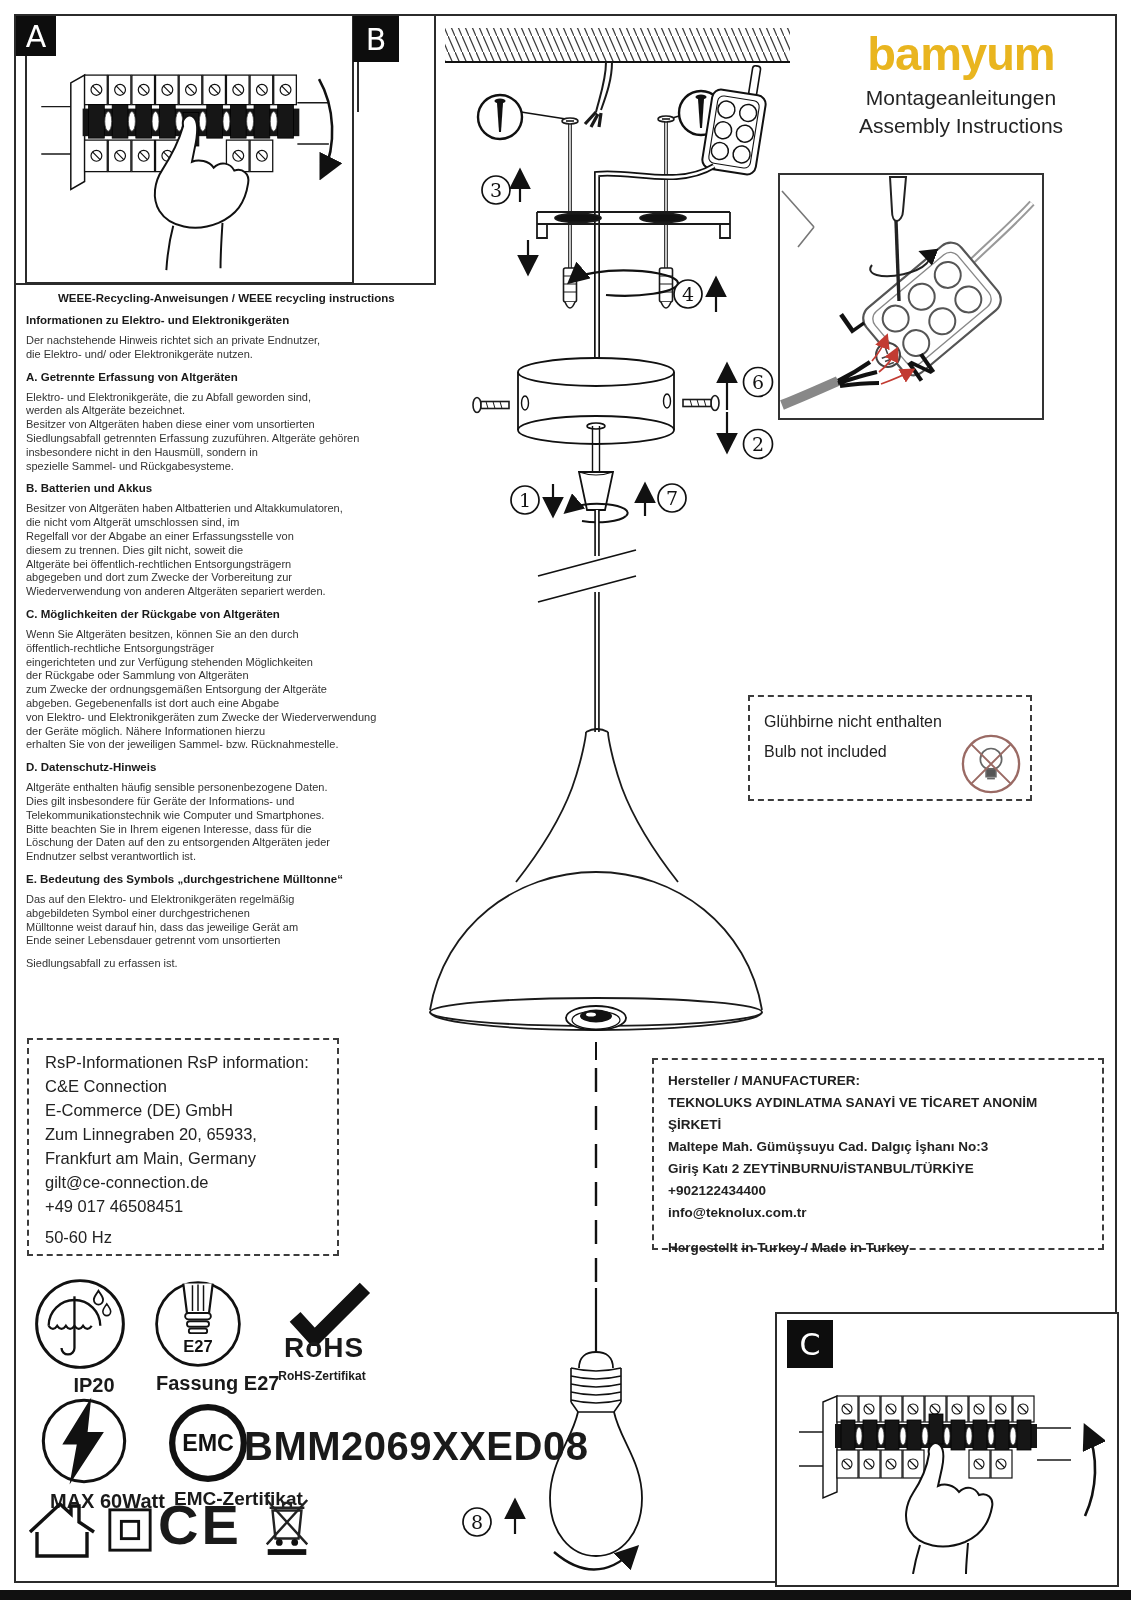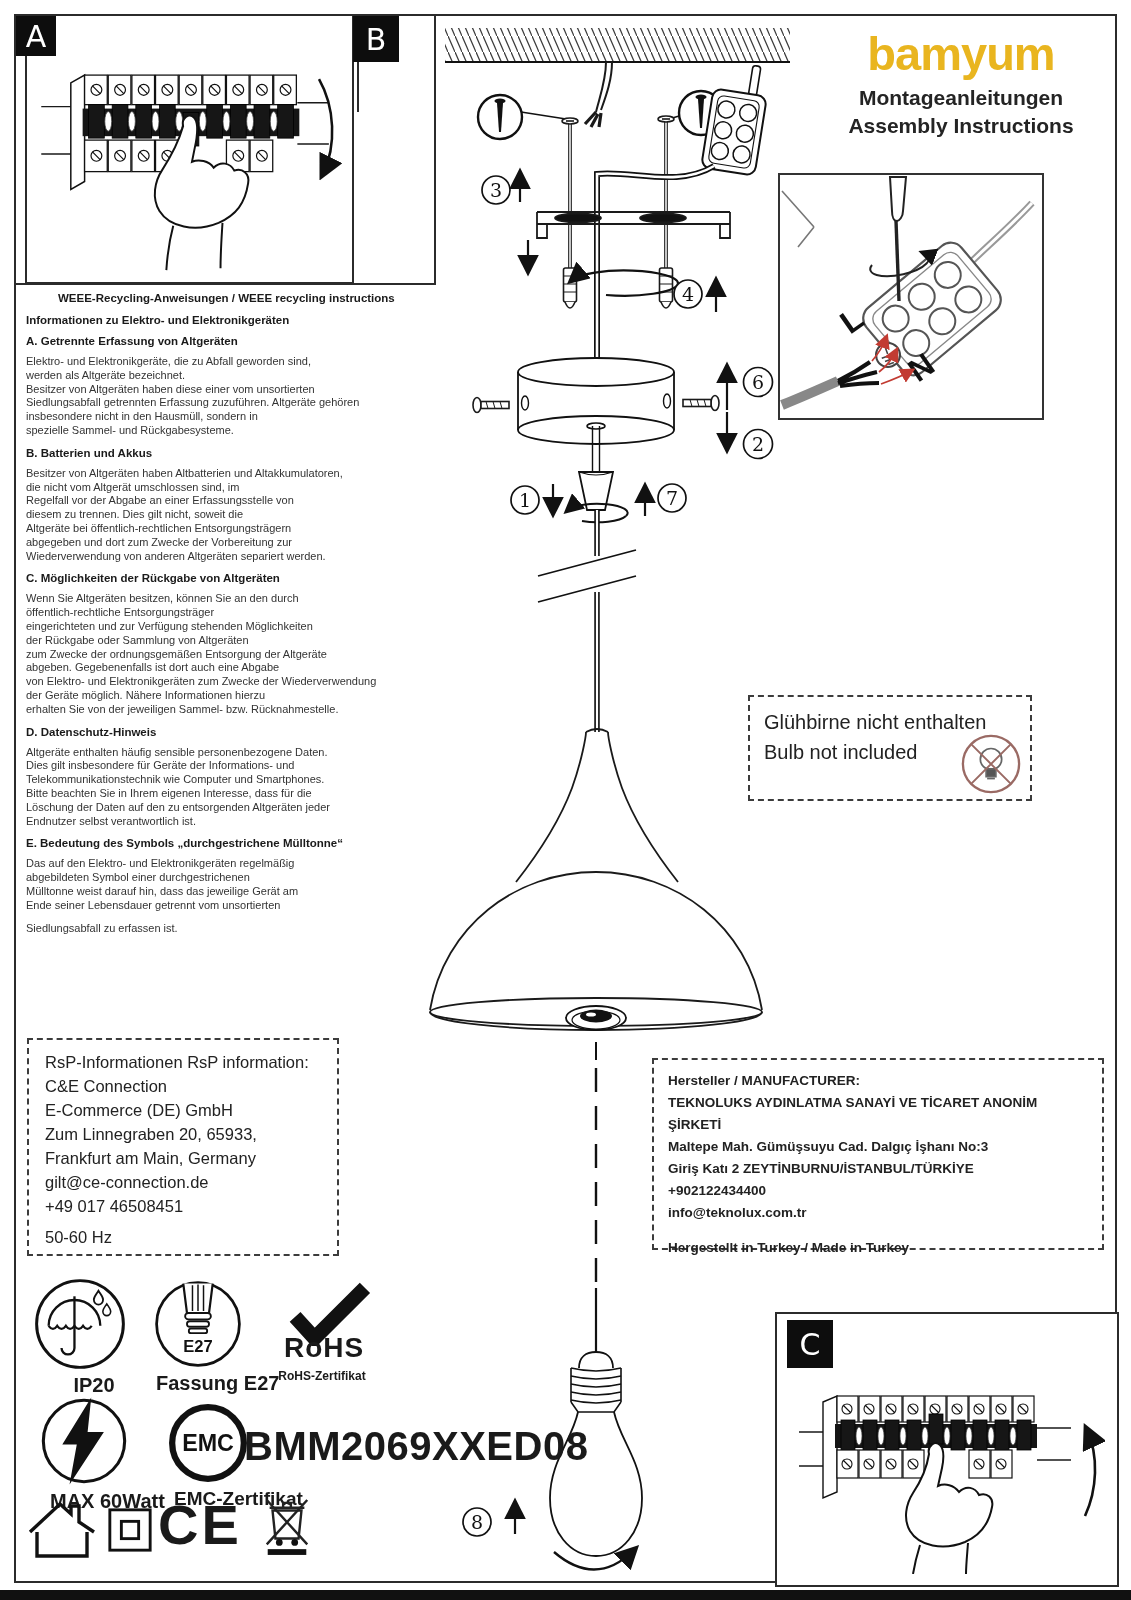--- a/index.html
+++ b/index.html
@@ -15,25 +15,25 @@
   svg{display:block;}
   .dline{stroke:#1a1a1a;fill:none;}
   
   .weee{left:26px;top:292px;width:410px;z-index:3;}
   .w-title{font-size:11.5px;font-weight:bold;margin-bottom:10px;margin-left:32px;}
   .w-head{font-size:11.5px;font-weight:bold;margin:9px 0 8px 0;}
   .w-body{font-size:11px;line-height:13.8px;color:#333;white-space:pre-line;}
   
   .brand{left:815px;top:24px;width:292px;text-align:center;z-index:3;}
   .brand-name{font-size:47px;font-weight:bold;letter-spacing:-1px;line-height:60px;}
-  .brand-sub{font-size:21px;font-weight:700;color:#242424;line-height:28px;}
+  .brand-sub{font-size:21px;font-weight:400;color:#242424;line-height:28px;}
   
   .dashed-box{border:2px dashed #3c3c3c;background:#fff;z-index:3;}
   .bulb-box{left:748px;top:695px;width:284px;height:106px;padding:10px 14px;box-sizing:border-box;}
-  .bulb-line{font-size:20px;color:#222;line-height:30px;}
+  .bulb-line{font-size:16px;color:#222;line-height:30px;}
   .rsp-box{left:27px;top:1038px;width:312px;height:218px;padding:10px 16px;box-sizing:border-box;}
   .rsp-line{font-size:16.5px;color:#222;line-height:24px;}
   .rsp-last{margin-top:7px;}
   .man-box{left:652px;top:1058px;width:452px;height:192px;padding:10px 14px;box-sizing:border-box;}
   .man-line{font-size:13.5px;font-weight:bold;color:#222;line-height:22px;}
   .man-made{margin-top:13px;}
   
   .cert{z-index:3;text-align:center;}
   .cert-label{font-size:20px;font-weight:bold;margin-top:2px;white-space:nowrap;margin-left:28px;}
   .cert-label-sm{font-size:12px;font-weight:bold;margin-top:5px;white-space:nowrap;}
@@ -137,20 +137,22 @@
         <path d="M156,112 C154,104 162,98 167,103 C171,107 171,116 169,128 L165,148 C172,145 182,147 187,154 C194,147 204,149 208,157 C216,154 224,160 222,170 C219,190 210,202 192,210 C168,220 142,214 132,198 C124,185 127,168 135,156 C144,142 152,126 156,112 Z" fill="#fff" stroke="#111" stroke-width="2"></path>
         <path d="M146,213 C142,228 140,242 139,258 M196,210 C195,226 194,240 194,256" fill="none" stroke="#111" stroke-width="2"></path>
       </g>
       <path d="M294,64 C310,92 312,132 298,160" fill="none" stroke="#111" stroke-width="2.6" marker-end="url(#aAh)"></path>
     </svg>
   </div>
 
   <div class="abs weee">
     <div class="w-title">WEEE-Recycling-Anweisungen / WEEE recycling instructions</div>
     <div class="w-head">Informationen zu Elektro- und Elektronikgeräten</div>
+    <div class="w-body">Der nachstehende Hinweis richtet sich an private Endnutzer,
+ die Elektro- und/ oder Elektronikgeräte nutzen.</div>
     <div class="w-head">A. Getrennte Erfassung von Altgeräten</div>
     <div class="w-body">Elektro- und Elektronikgeräte, die zu Abfall geworden sind,
  werden als Altgeräte bezeichnet.
 Besitzer von Altgeräten haben diese einer vom unsortierten
 Siedlungsabfall getrennten Erfassung zuzuführen. Altgeräte gehören
 insbesondere nicht in den Hausmüll, sondern in
 spezielle Sammel- und Rückgabesysteme.</div>
     <div class="w-head">B. Batterien und Akkus</div>
     <div class="w-body">Besitzer von Altgeräten haben Altbatterien und Altakkumulatoren,
  die nicht vom Altgerät umschlossen sind, im

